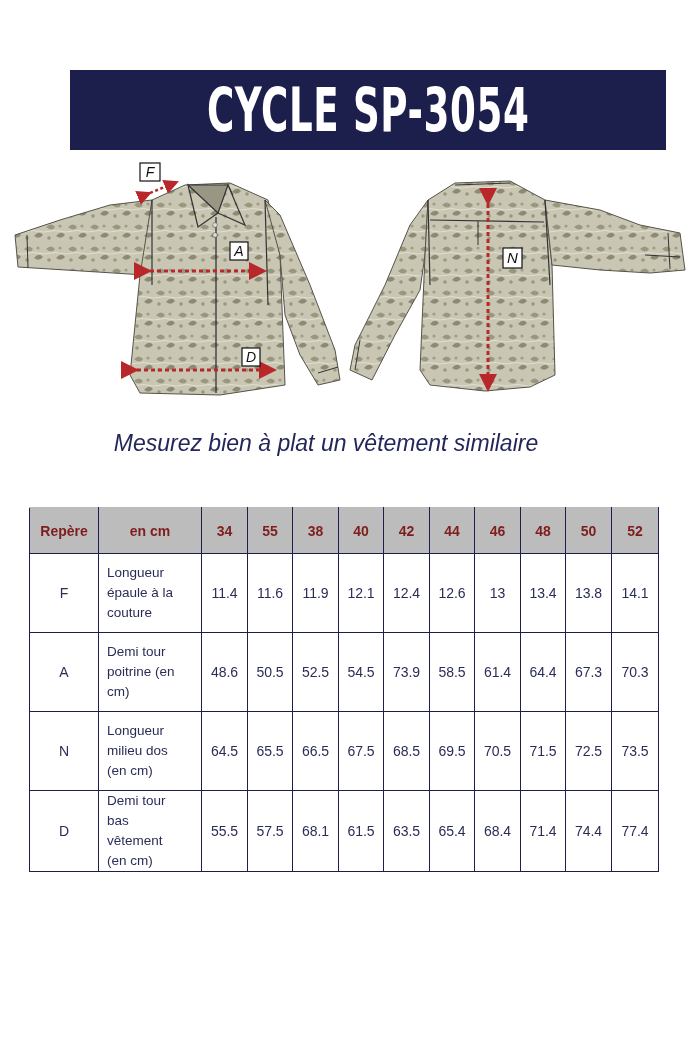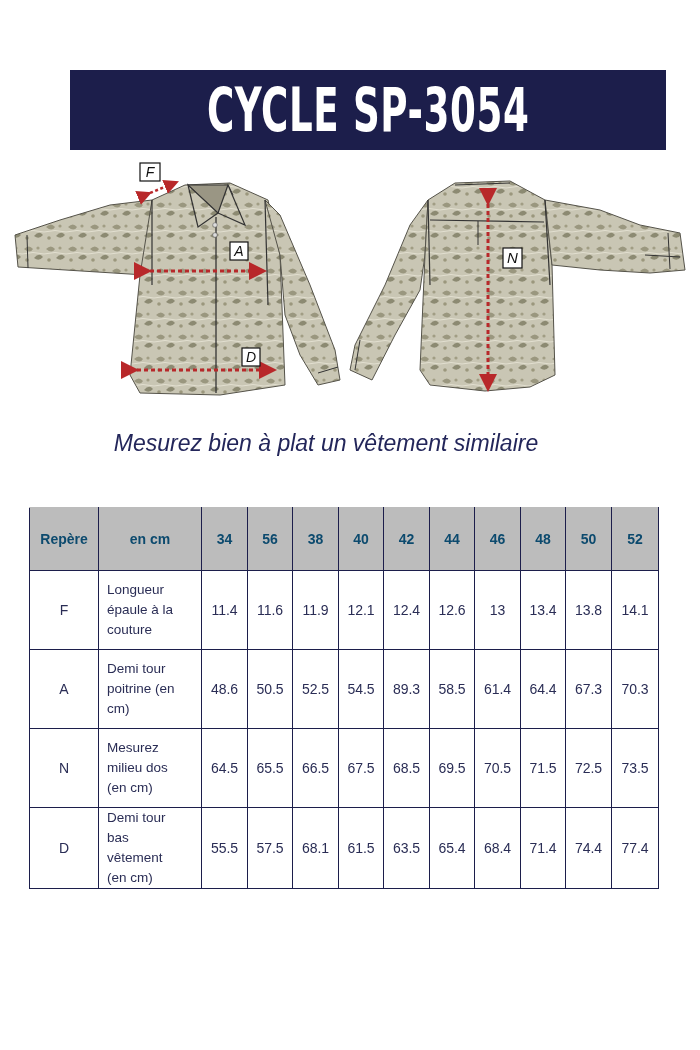--- a/index.html
+++ b/index.html
@@ -29,21 +29,21 @@
 
     table.size-table {
       position: absolute; left: 29px; top: 507px; width: 629px;
       border-collapse: collapse; table-layout: fixed;
       font-family: "Liberation Sans", sans-serif;
     }
     .size-table th, .size-table td {
       border: 1.5px solid #1c1e4b; text-align: center; vertical-align: middle;
     }
     .size-table th {
-      background: #bcbcbc; color: #0c4a6e; font-weight: bold; font-size: 14px; height: 63px;
+      background: #bcbcbc; color: #7f1d1d; font-weight: bold; font-size: 14px; height: 46px;
     }
     .size-table td { height: 79px; font-size: 14px; color: #2a2d55; }
     .size-table td.desc { text-align: left; padding-left: 8px; padding-right: 19px; line-height: 20px; font-size: 13.5px; }
     .size-table tr:first-child th { border-top-color: #bcbcbc; }
   </style>
 </head>
 <body>
 
 <div class="title-banner">
   <span class="title-text">CYCLE SP-3054</span>
@@ -143,21 +143,21 @@
       <col style="width:46px">
       <col style="width:45px">
     <col style="width:46px">
       <col style="width:47px">
   </colgroup>
   <thead>
     <tr>
       <th>Repère</th>
       <th>en cm</th>
       <th>34</th>
-      <th>56</th>
+      <th>55</th>
       <th>38</th>
       <th>40</th>
       <th>42</th>
       <th>44</th>
       <th>46</th>
       <th>48</th>
       <th>50</th>
       <th>52</th>
     </tr>
   </thead>
@@ -176,30 +176,30 @@
       <td>13.8</td>
       <td>14.1</td>
     </tr>
     <tr>
       <td>A</td>
       <td class="desc">Demi tour poitrine (en cm)</td>
       <td>48.6</td>
       <td>50.5</td>
       <td>52.5</td>
       <td>54.5</td>
-      <td>89.3</td>
+      <td>73.9</td>
       <td>58.5</td>
       <td>61.4</td>
       <td>64.4</td>
       <td>67.3</td>
       <td>70.3</td>
     </tr>
     <tr>
       <td>N</td>
-      <td class="desc">Mesurez milieu dos (en cm)</td>
+      <td class="desc">Longueur milieu dos (en cm)</td>
       <td>64.5</td>
       <td>65.5</td>
       <td>66.5</td>
       <td>67.5</td>
       <td>68.5</td>
       <td>69.5</td>
       <td>70.5</td>
       <td>71.5</td>
       <td>72.5</td>
       <td>73.5</td>

